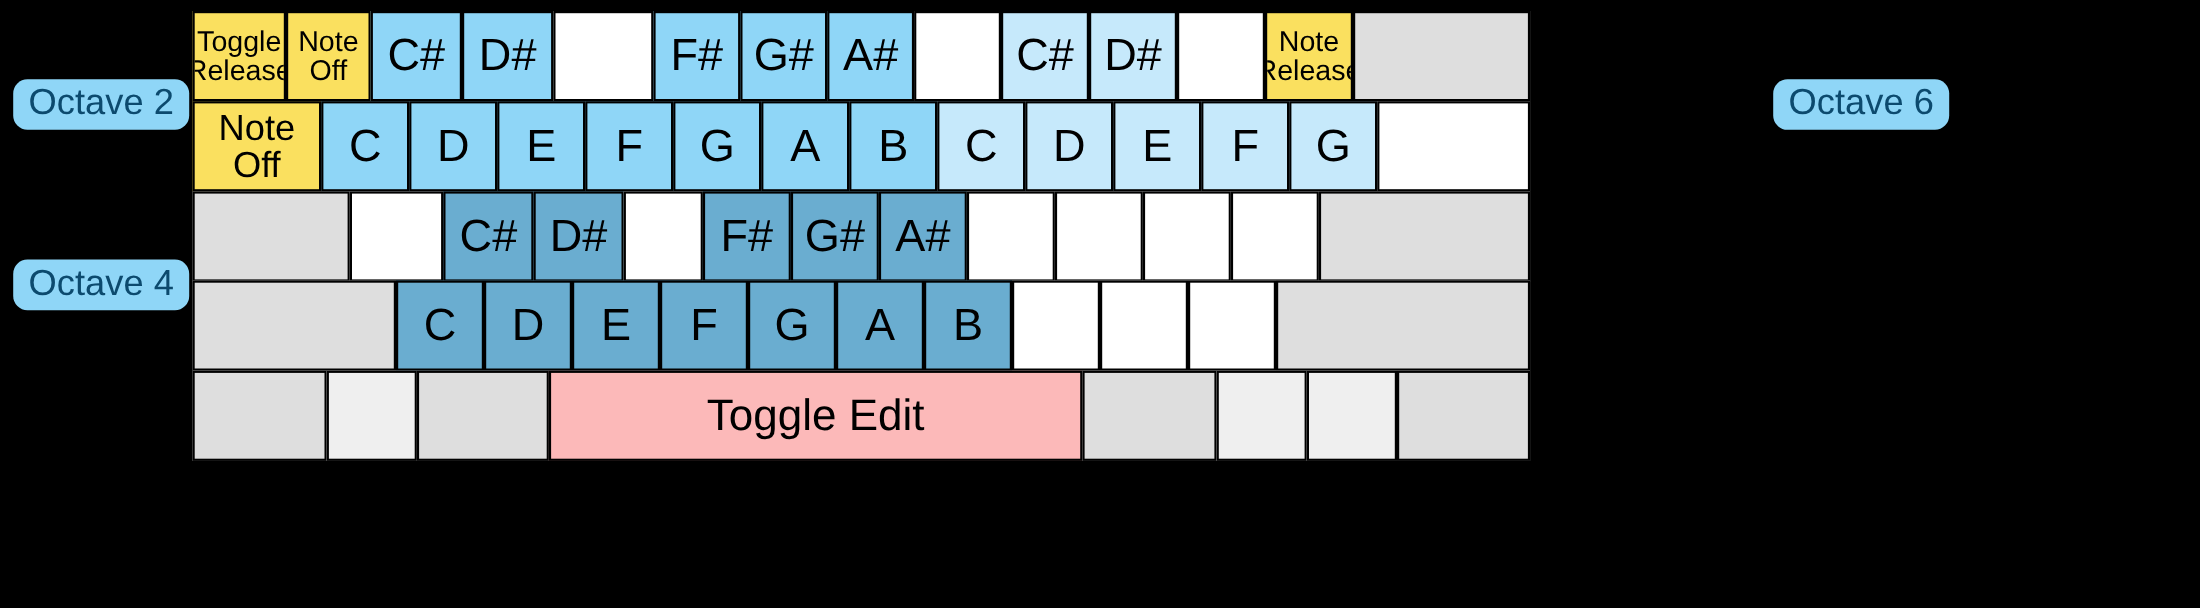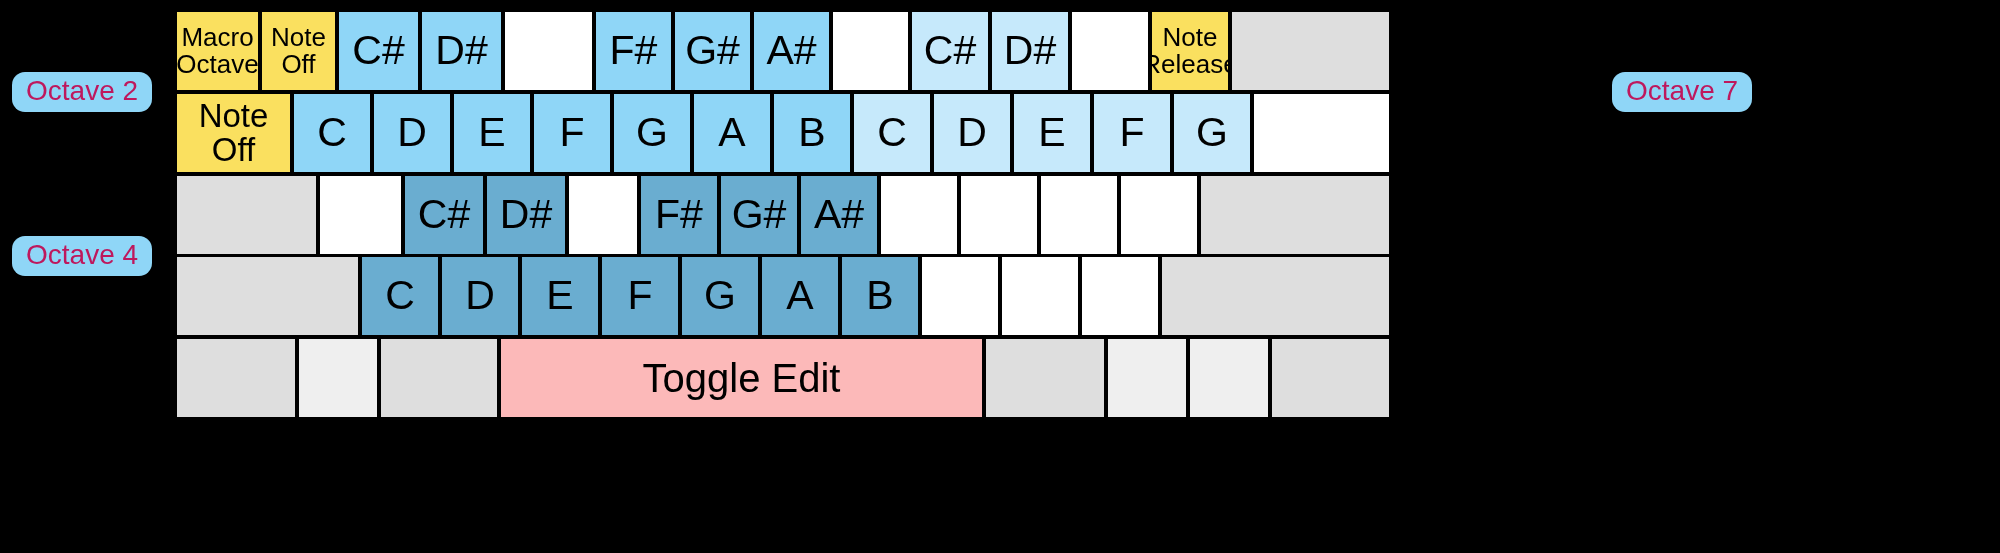--- a/index.html
+++ b/index.html
@@ -37,43 +37,43 @@
   
   .t-note   {font-size:41px;}
   .t-small  {font-size:26px;}
   .t-med    {font-size:33px;}
   .t-toggle {font-size:40px;}
 
   .octlabel{
     position:absolute;
     background:#8fd6f7;
     border-radius:13px;
-    color:#be185d;
-    font-size:28px;
+    color:#0c4a6e;
+    font-size:33px;
     padding:4px 14px 7px 14px;
     white-space:nowrap;
     line-height:1.05;
   }
   #oct2{left:12px;top:72px;}
   #oct1{left:12px;top:236px;}
   #oct3{left:1612px;top:72px;}
 </style>
 </head>
 <body>
 
 <div class="stage">
 
   <div class="octlabel" id="oct2">Octave 2</div>
   <div class="octlabel" id="oct1">Octave 4</div>
-  <div class="octlabel" id="oct3">Octave 7</div>
+  <div class="octlabel" id="oct3">Octave 6</div>
 
   <div class="grid">
     <div class="row r0">
         <div class="cell f-yellow t-small" style="left: 0px; width: 85px;">
-          <span>Macro Octave</span>
+          <span>Toggle Release</span>
         </div>
         <div class="cell f-yellow t-small" style="left: 85px; width: 77px;">
           <span>Note Off</span>
         </div>
         <div class="cell f-blue t-note" style="left: 162px; width: 83px;">
           <span>C#</span>
         </div>
         <div class="cell f-blue t-note" style="left: 245px; width: 83px;">
           <span>D#</span>
         </div>

